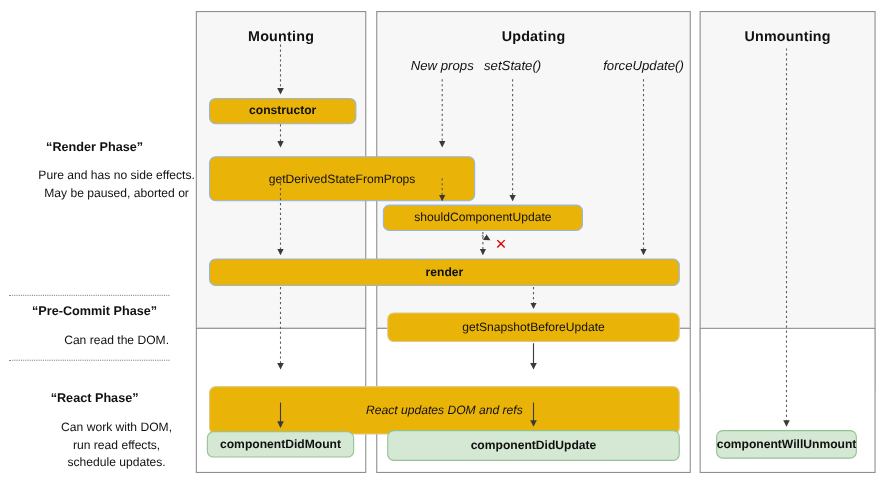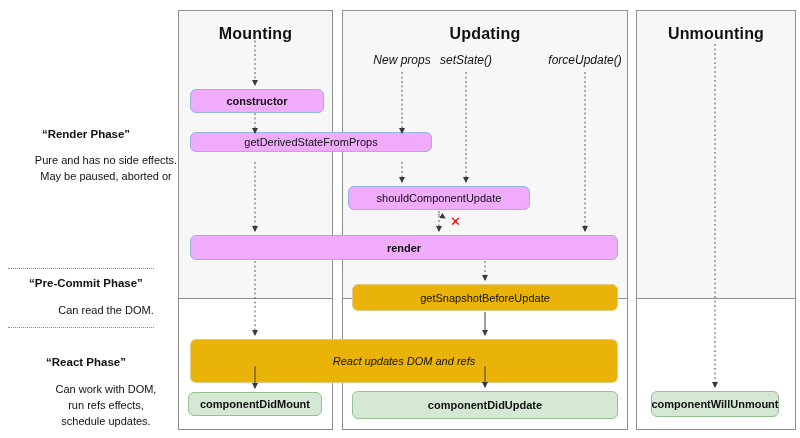--- a/index.html
+++ b/index.html
@@ -6,34 +6,34 @@
   .canvas{
     position:relative;width:800px;height:438px;background:#fff;overflow:hidden;
     font-family:"Liberation Sans","DejaVu Sans",sans-serif;color:#111;
   }
   
   .col-box{position:absolute;border:1px solid #8f8f8f;box-sizing:border-box;}
   .col-top{background:#f7f7f7;}
   .col-bottom{background:#ffffff;}
   .col-header{
     position:absolute;top:14px;left:0;width:100%;text-align:center;
-    font-size:16px;font-weight:bold;letter-spacing:.2px;
+    font-size:13px;font-weight:bold;letter-spacing:.2px;
   }
   
   .trigger{
     position:absolute;top:53px;transform:translateX(-50%);
     font-size:12px;font-style:italic;white-space:nowrap;
   }
   
   .node{
     position:absolute;box-sizing:border-box;border-radius:6px;border:1px solid;
     display:flex;align-items:center;justify-content:center;
     font-size:11px;white-space:nowrap;
   }
-  .node.blue{background:#f0abfc;border-color:#96b5e0;}
+  .node.blue{background:#eab308;border-color:#96b5e0;}
   .node.yellow{background:#eab308;border-color:#e0ca85;}
   .node.green{background:#d5e8d4;border-color:#95c193;text-align:center;}
   .node.bold{font-weight:bold;}
   .node.italic{font-style:italic;}
   
   .phase-title{
     position:absolute;left:0;width:172px;text-align:center;
     font-size:11.5px;font-weight:bold;
   }
   .phase-desc{
@@ -62,21 +62,21 @@
   <div class="phase-title" style="top:277px">“Pre-Commit Phase”</div>
   <div class="phase-desc" style="top:302px">
     <div>Can read the DOM.</div>
   </div>
 
   <div class="phase-sep" style="top:327px"></div>
 
   <div class="phase-title" style="top:356px">“React Phase”</div>
   <div class="phase-desc" style="top:381px">
     <div>Can work with DOM,</div>
-    <div>run refs effects,</div>
+    <div>run read effects,</div>
     <div>schedule updates.</div>
   </div>
 
   <div class="col-box col-top" style="left:178px;top:10px;width:155px;height:289px">
     <div class="col-header">Mounting</div>
   </div>
   <div class="col-box col-bottom" style="left:178px;top:298px;width:155px;height:132px"></div>
 
   <div class="col-box col-top" style="left:342px;top:10px;width:286px;height:289px">
     <div class="col-header">Updating</div>
@@ -86,25 +86,25 @@
   <div class="col-box col-top" style="left:636px;top:10px;width:160px;height:346px">
     <div class="col-header">Unmounting</div>
   </div>
   <div class="col-box col-bottom" style="left:636px;top:298px;width:160px;height:132px"></div>
 
   <div class="trigger" style="left:402px">New props</div>
   <div class="trigger" style="left:466px">setState()</div>
   <div class="trigger" style="left:585px">forceUpdate()</div>
 
   <div class="node blue bold" style="left:190px;top:89px;width:134px;height:24px">constructor</div>
-  <div class="node blue" style="left:190px;top:132px;width:242px;height:20px">getDerivedStateFromProps</div>
+  <div class="node blue" style="left:190px;top:142px;width:242px;height:41px">getDerivedStateFromProps</div>
   <div class="node blue" style="left:348px;top:186px;width:182px;height:24px">shouldComponentUpdate</div>
   <div class="node blue bold" style="left:190px;top:235px;width:428px;height:25px">render</div>
   <div class="node yellow" style="left:352px;top:284px;width:266px;height:27px">getSnapshotBeforeUpdate</div>
-  <div class="node yellow italic" style="left:190px;top:339px;width:428px;height:44px">React updates DOM and refs</div>
+  <div class="node yellow italic" style="left:190px;top:351px;width:428px;height:44px">React updates DOM and refs</div>
   <div class="node green bold" style="left:188px;top:392px;width:134px;height:24px">componentDidMount</div>
   <div class="node green bold" style="left:352px;top:391px;width:266px;height:28px">componentDidUpdate</div>
   <div class="node green bold" style="left:651px;top:391px;width:128px;height:26px">componentWillUnmount</div>
 
   <svg class="arrows" width="800" height="438" viewBox="0 0 800 438">
     <defs>
       <marker id="ah" markerWidth="7" markerHeight="7" refX="5" refY="3" orient="auto" markerUnits="userSpaceOnUse">
         <path d="M0,0 L6,3 L0,6 Z" fill="#3a3a3a"></path>
       </marker>
     </defs>

